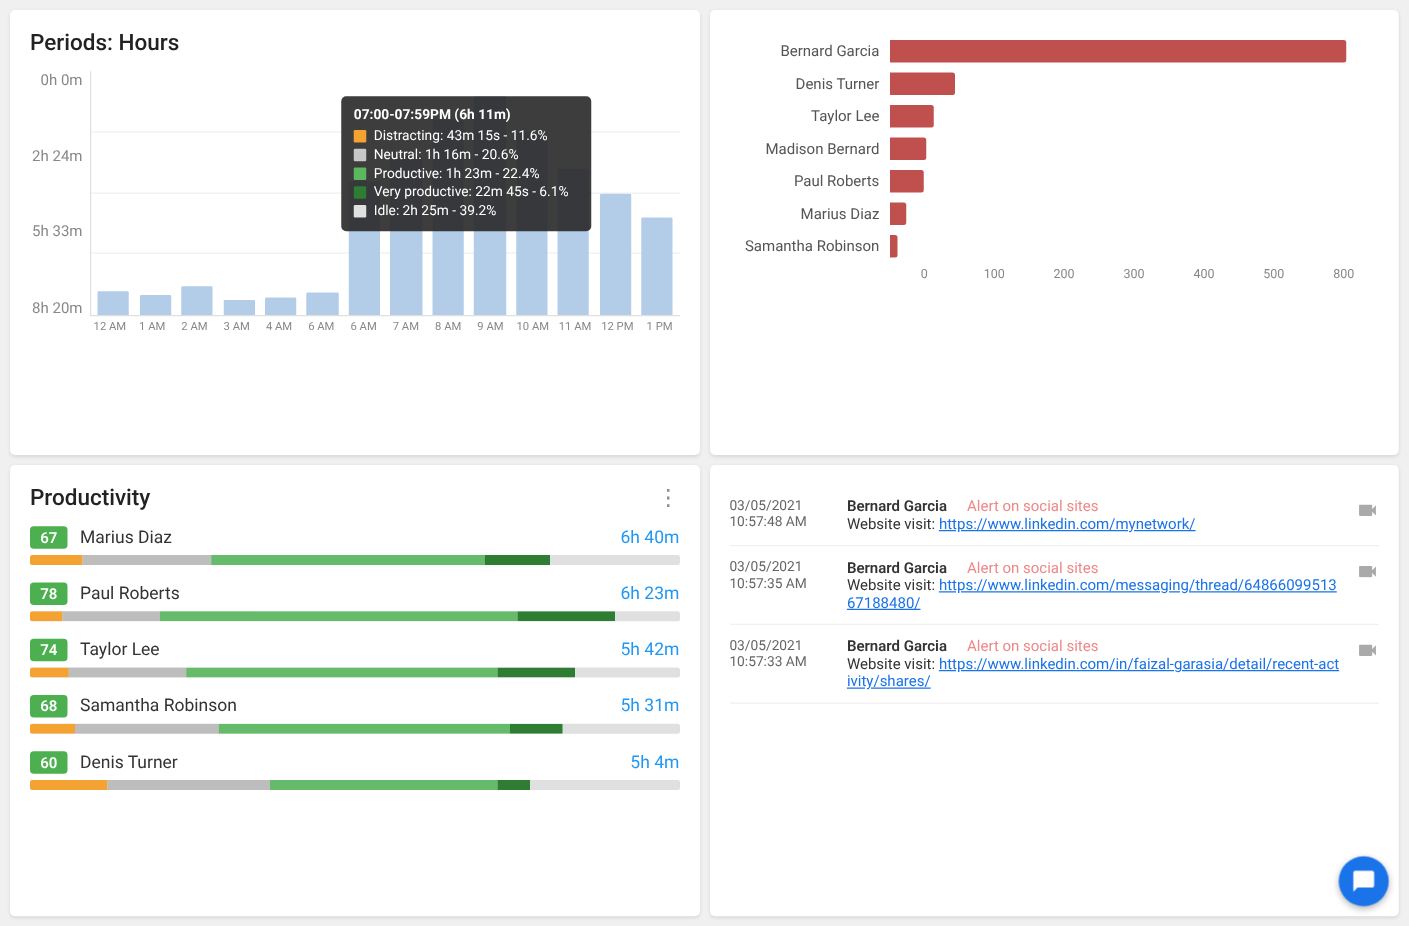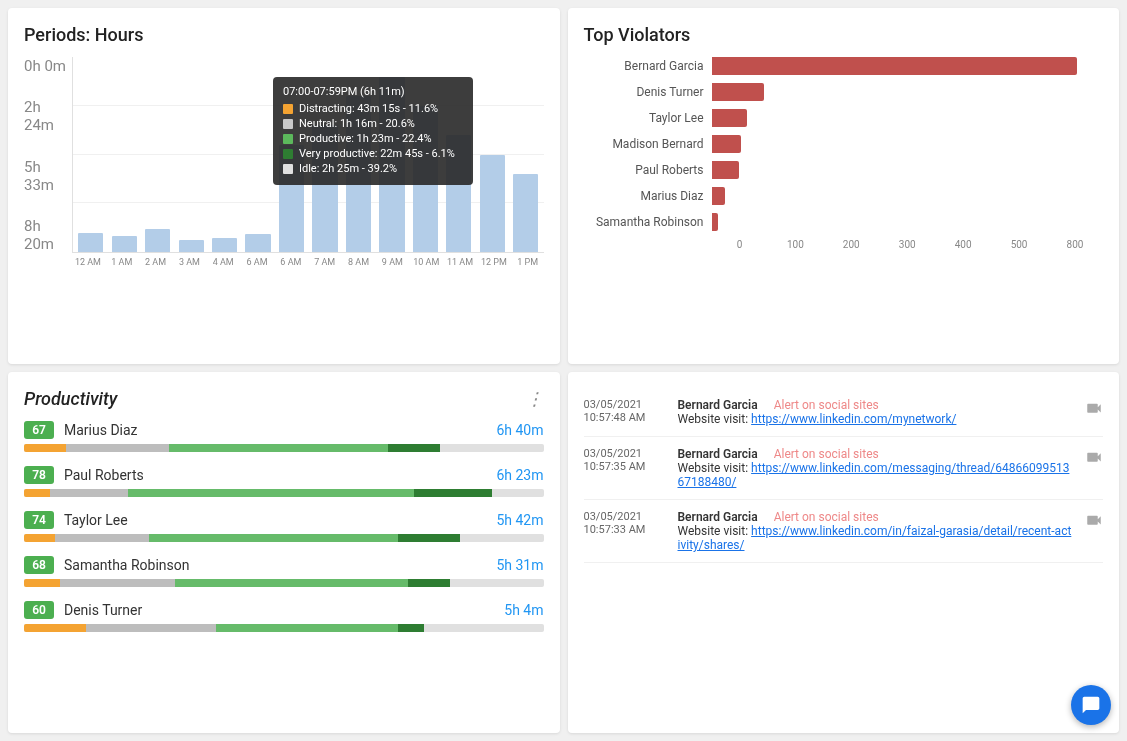--- a/index.html
+++ b/index.html
@@ -48,22 +48,23 @@
       position: absolute;
       left: 0;
       top: 0;
       bottom: 24px;
       width: 48px;
       display: flex;
       flex-direction: column-reverse;
       justify-content: space-between;
     }
     .y-label {
-      font-size: 15px;
+      font-size: 12px;
       color: #888;
+      text-align: right;
       padding-right: 6px;
     }
     .chart-inner {
       position: relative;
       height: 196px;
       border-left: 1px solid #e0e0e0;
       border-bottom: 1px solid #e0e0e0;
       overflow: visible;
     }
     .grid-line {
@@ -104,21 +105,21 @@
       color: #fff;
       border-radius: 4px;
       padding: 8px 10px;
       font-size: 11px;
       z-index: 10;
       top: 20px;
       left: 200px;
       min-width: 200px;
     }
     .tooltip-title {
-      font-weight: 400;
+      font-weight: 700;
       margin-bottom: 4px;
     }
     .tooltip-row {
       display: flex;
       align-items: center;
       gap: 6px;
       margin: 2px 0;
     }
     .tooltip-dot {
       width: 10px;
@@ -131,21 +132,20 @@
     .productivity-card {
       grid-column: 1;
       grid-row: 2;
       overflow-y: auto;
     }
     .card-header {
       display: flex;
       justify-content: space-between;
       align-items: center;
       margin-bottom: 12px;
-      font-style: italic;
     }
     .menu-dots {
       font-size: 18px;
       color: #888;
       cursor: pointer;
       line-height: 1;
     }
     .prod-item {
       margin-bottom: 14px;
     }
@@ -610,21 +610,20 @@
               <div class="prod-bar-seg" style="width: 25%; background: rgb(189, 189, 189);"></div>
               <div class="prod-bar-seg" style="width: 35%; background: rgb(102, 187, 106);"></div>
               <div class="prod-bar-seg" style="width: 5%; background: rgb(46, 125, 50);"></div>
             </div>
           </div>
         </div>
       </div>
   </div>
 
   <div class="card violators-card">
-    <div class="card-title">Top Violators</div>
     <div class="h-bar-chart" id="h-bar-chart">
         <div class="h-bar-row">
           <span class="h-bar-label">Bernard Garcia</span>
           <div class="h-bar-track">
             <div class="h-bar-fill" style="width: 93.3333%;"></div>
           </div>
         </div>
         <div class="h-bar-row">
           <span class="h-bar-label">Denis Turner</span>
           <div class="h-bar-track">

